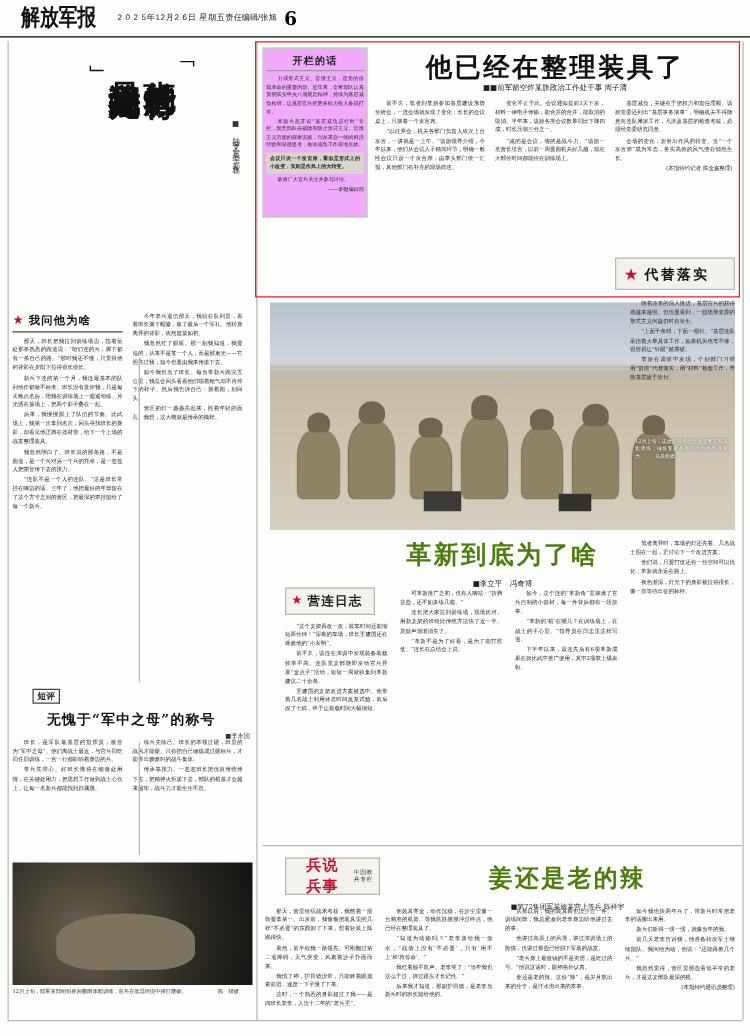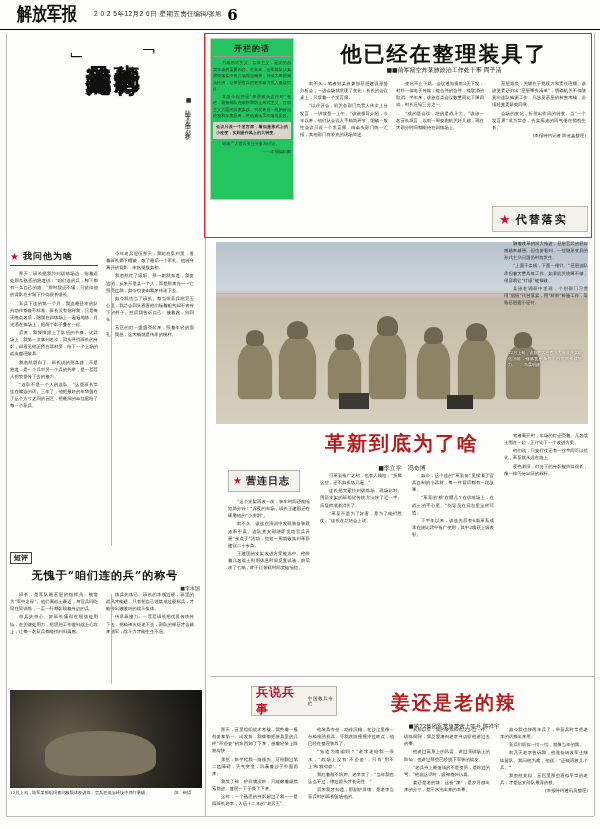--- a/index.html
+++ b/index.html
@@ -168,20 +168,21 @@
     letter-spacing: 1px;
     color: #111;
   }
   .small-label {
     font-family: "DejaVu Serif", serif;
     font-size: 7px;
     font-weight: bold;
     border: 1px solid #444;
     display: inline-block;
     padding: 0px 3px;
+    margin-left: 16px;
   }
   .sub-head {
     font-family: "DejaVu Serif", serif;
     font-weight: bold;
     font-size: 11px;
     text-align: center;
     letter-spacing: 1px;
     color: #111;
   }
   .byline {
@@ -205,22 +206,22 @@
     left: 204px; top: 33px;
     width: 388px;
     height: 205px;
     border: 1.6px solid #e8221e;
     box-sizing: border-box;
   }
   .kaiban {
     position: absolute;
     left: 210px; top: 38px;
     width: 84px;
-    height: 162px;
-    background: #22c55e;
+    height: 136px;
+    background: #f0abfc;
     border: 0.6px solid #c9c6bd;
     box-sizing: border-box;
     padding: 4px 2px;
   }
   .kaiban-title {
     font-family: "DejaVu Serif", serif;
     font-weight: bold;
     font-size: 8px;
     text-align: center;
     letter-spacing: 1px;
@@ -340,36 +341,35 @@
     background: #7d7460;
     border-radius: 46% 46% 30% 30%;
     filter: blur(0.4px);
   }
 
   
   .head-center {
     font-family: "DejaVu Serif", serif;
     font-weight: bold;
     text-align: center;
-    color: #b91c1c;
+    color: #4d7c0f;
   }
 
   
   .bingshuo {
     position: absolute;
     left: 228px; top: 686px;
-    width: 86px; height: 30px;
+    width: 76px; height: 30px;
     border: 0.8px solid #b9b6ae;
     background: #f4f2ed;
     box-sizing: border-box;
     display: flex;
     align-items: center;
-    padding-left: 4px;
+    padding-left: 16px;
     gap: 4px;
-    margin-left: 23px;
   }
   .bingshuo .bs-main {
     font-family: "DejaVu Serif", serif;
     font-weight: bold;
     font-size: 12px;
     letter-spacing: 1px;
     color: #c8102e;
   }
   .bingshuo .bs-sub {
     font-family: "DejaVu Serif", serif;
@@ -443,21 +443,21 @@
         <p>如今我也当了班长。每当带新兵跑完五公里，我总会回头看看他们喘着粗气却不肯停下的样子。然后我告诉自己：接着跑，别回头。</p>
         <p>营区的灯一盏盏亮起来，照着年轻的面孔。我想，这大概就是传承的模样。</p>
       </div>
     </div>
     <div class="rule-v" style="left:101px; top:250px; height:260px;"></div>
 
     <div style="position:absolute; left:0; top:510px; width:190px;">
       <div style="margin-bottom:4px;">
         <span class="small-label">短评</span>
       </div>
-      <div class="sub-head">无愧于“咱们连的兵”的称号</div>
+      <div class="sub-head">无愧于“军中之母”的称号</div>
       <div class="byline">■李永国</div>
     </div>
     <div style="position:absolute; left:0; top:555px; width:88px;">
       <div class="body-text">
         <p>班长，是军队最基层的指挥员，被誉为“军中之母”。他们离战士最近，与官兵同吃同住同训练，一言一行都影响着身边的兵。</p>
         <p>带兵先带心。好班长懂得在细微处用情，在关键处用力，把思想工作做到战士心坎上，让每一名新兵都能找到归属感。</p>
       </div>
     </div>
     <div style="position:absolute; left:96px; top:555px; width:88px;">
       <div class="body-text">

